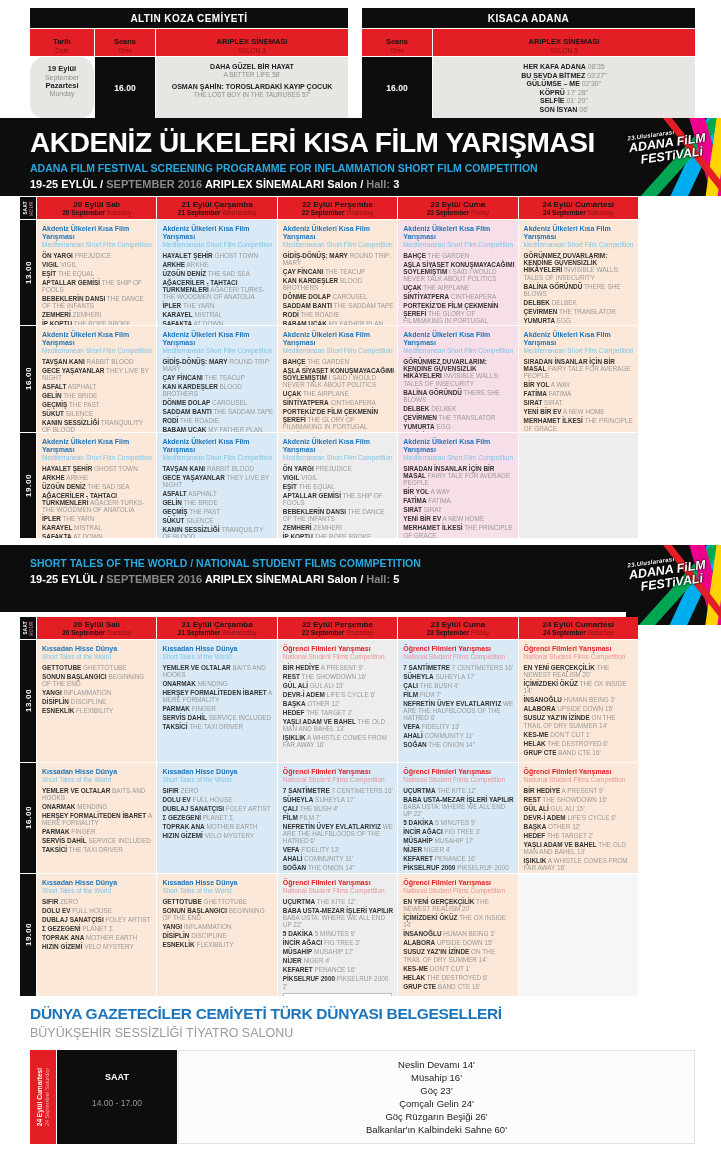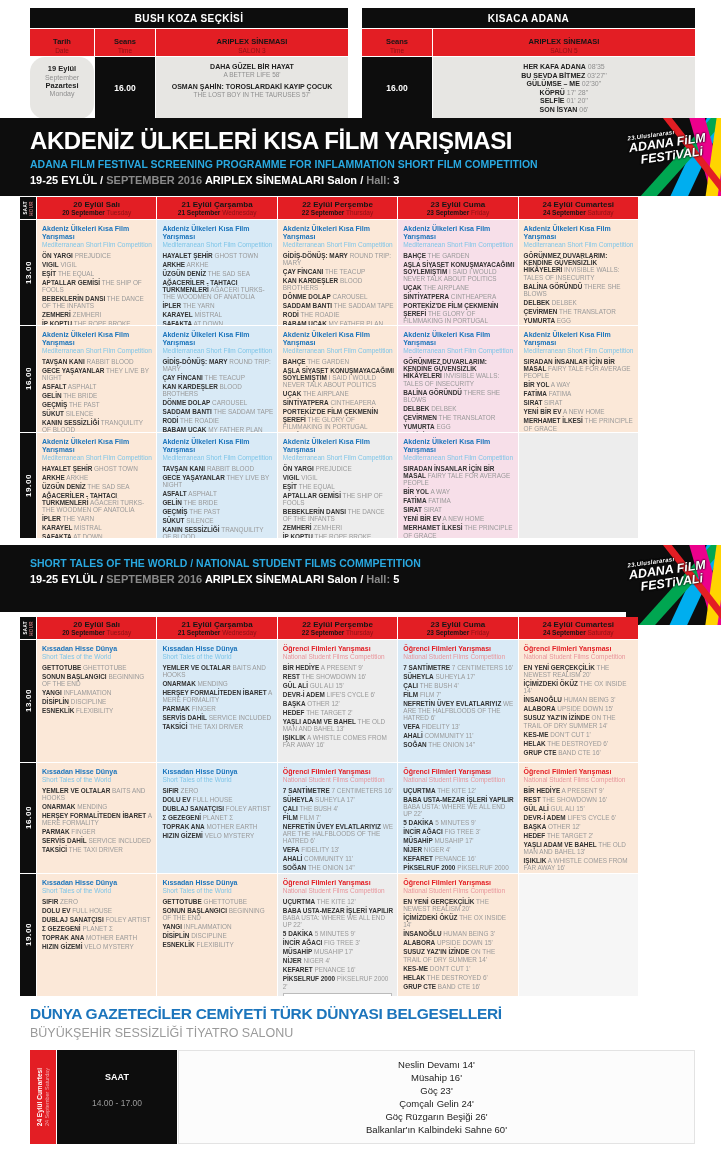--- a/index.html
+++ b/index.html
@@ -29,21 +29,21 @@
   .tt-film .tr{font-weight:bold;font-size:7px;color:#222;line-height:8px;}
   .tt-film .en{font-size:6.5px;color:#8f8f8f;line-height:7.5px;}
   .kf{font-size:7px;line-height:8.6px;color:#8f8f8f;}
   .kf b{color:#222;}
 
   
   .banner{position:absolute;left:0;width:721px;background:#0d0d0d;color:#fff;
           box-sizing:border-box;padding:9px 110px 0 30px;}
   #banner1{top:118px;height:78px;}
   #banner2{top:545px;height:67px;}
-  #banner1 .b-title{font-size:24px;}
+  #banner1 .b-title{font-size:28px;}
   #banner2 .b-title{font-size:18px;}
   .b-title{font-weight:bold;letter-spacing:-.4px;white-space:nowrap;}
   .b-sub{color:#29a8e0;font-size:10.5px;font-weight:bold;margin-top:3px;white-space:nowrap;}
   .b-dates{font-size:11px;font-weight:bold;margin-top:4px;white-space:nowrap;}
   .b-dates .gr{color:#8a8a8a;}
   .b-dates .w{color:#fff;}
 
   
   .logo{position:absolute;right:0;width:95px;background:#0d0d0d;overflow:hidden;}
   #logo1{top:118px;height:78px;}
@@ -102,21 +102,21 @@
   .bt-black .saat{color:#fff;font-weight:bold;font-size:9px;}
   .bt-black .tm{color:#9a9a9a;font-size:8.5px;margin-top:16px;}
   .bt-list{background:#fcfcfc;border:1px solid #e3e3e3;display:flex;flex-direction:column;
            justify-content:center;align-items:center;}
   .bt-list div{font-size:9.5px;color:#222;line-height:13px;}
 </style>
 </head>
 <body>
 
 <div class="tt" id="altin">
-  <div class="tt-title">BUSH KOZA SEÇKİSİ</div>
+  <div class="tt-title">ALTIN KOZA CEMİYETİ</div>
   <div class="tt-red">
     <div>
       <div class="b">Tarih</div>
       <div class="s">Date</div>
     </div>
     <div>
       <div class="b">Seans</div>
       <div class="s">Time</div>
     </div>
     <div>

